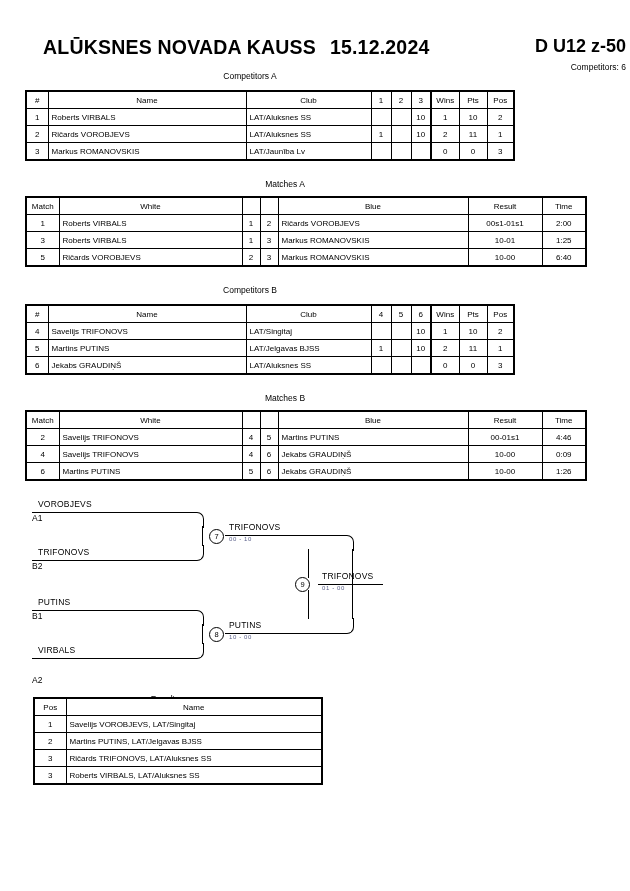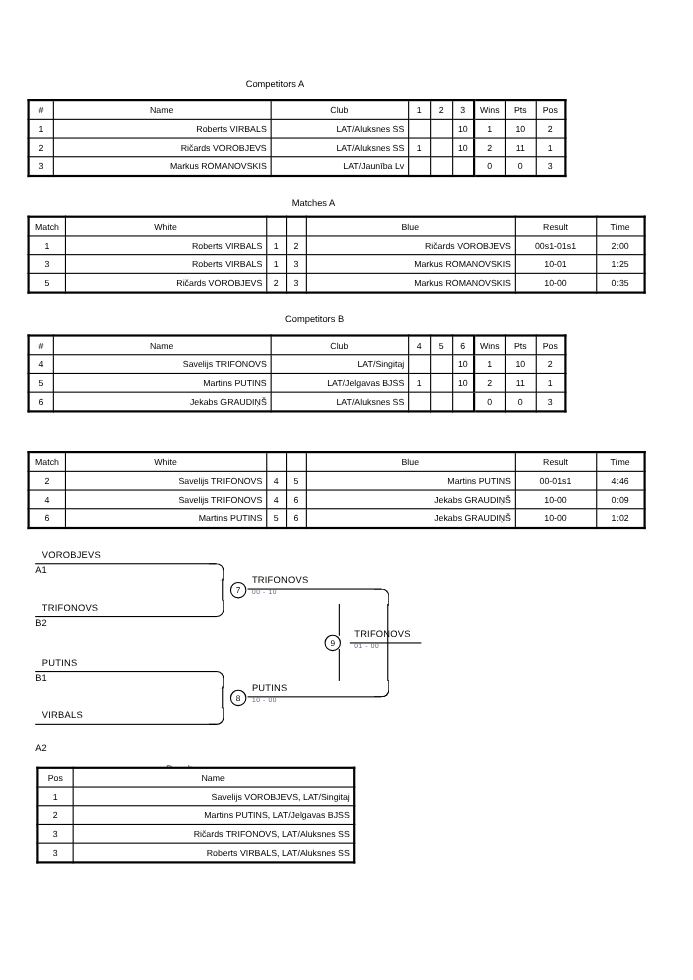--- a/index.html
+++ b/index.html
@@ -15,21 +15,21 @@
 
   
   .caption{position:absolute;font-size:8.5px;text-align:center;}
 
   
   table.grid{position:absolute;border-collapse:collapse;table-layout:fixed;font-size:8px;background:#fff;}
   table.grid td,table.grid th{border:1px solid #000;padding:0 3px;height:16px;font-weight:normal;overflow:hidden;white-space:nowrap;}
   table.grid th{text-align:center;font-size:8px;}
   .outer{border:2px solid #000;}
   td.c,th.c{text-align:center;}
-  td.l,th.l{text-align:right;}
+  td.l,th.l{text-align:left;}
   .thick-l{border-left:2px solid #000 !important;}
 
   
   .bracket{position:absolute;left:0;top:495px;width:630px;height:175px;}
   .bk-line{position:absolute;background:#000;}
   .bk-h{height:1px;}
   .bk-v{width:1px;}
   .bk-name{position:absolute;font-size:8.5px;white-space:nowrap;letter-spacing:0.2px;}
   .bk-seed{position:absolute;font-size:8.5px;white-space:nowrap;}
   .bk-score{position:absolute;font-size:6px;color:#5a5f8a;white-space:nowrap;letter-spacing:0.6px;}
@@ -38,20 +38,27 @@
   
   .elbow{position:absolute;border:1px solid #000;background:transparent;}
   .elbow-tr{border-left:none;border-bottom:none;border-top-right-radius:7px;}
   .elbow-br{border-left:none;border-top:none;border-bottom-right-radius:7px;}
 </style>
 </head>
 <body>
 
 <div class="page">
 
+  <div class="hdr">
+    <div class="title">
+      <span>ALŪKSNES NOVADA KAUSS</span><span class="date">15.12.2024</span>
+    </div>
+    <div class="cat">D U12 z-50</div>
+    <div class="compcount">Competitors: 6</div>
+  </div>
 
   <div class="caption" style="left:0;top:71px;width:500px;">Competitors A</div>
   <table class="grid outer" id="tbl-ca" style="left:25px;top:90px;width:488px;">
     <colgroup>
         <col style="width:22px">
         <col style="width:198px">
         <col style="width:125px">
         <col style="width:20px">
         <col style="width:20px">
         <col style="width:20px">
@@ -150,26 +157,26 @@
           <td class="c">10-01</td>
           <td class="c">1:25</td>
         </tr>
         <tr>
           <td class="c">5</td>
           <td class="l">Ričards VOROBJEVS</td>
           <td class="c">2</td>
           <td class="c">3</td>
           <td class="l">Markus ROMANOVSKIS</td>
           <td class="c">10-00</td>
-          <td class="c">0:35</td>
-        </tr>
-      </tbody>
-  </table>
-
-  <div class="caption" style="left:0;top:285px;width:500px;margin-left:36px;">Competitors B</div>
+          <td class="c">6:40</td>
+        </tr>
+      </tbody>
+  </table>
+
+  <div class="caption" style="left:0;top:285px;width:500px;">Competitors B</div>
   <table class="grid outer" id="tbl-cb" style="left:25px;top:304px;width:488px;">
     <colgroup>
         <col style="width:22px">
         <col style="width:198px">
         <col style="width:125px">
         <col style="width:20px">
         <col style="width:20px">
         <col style="width:20px">
         <col style="width:28px">
         <col style="width:28px">
@@ -218,20 +225,21 @@
           <td class="c"></td>
           <td class="c"></td>
           <td class="c"></td>
           <td class="c thick-l">0</td>
           <td class="c">0</td>
           <td class="c">3</td>
         </tr>
       </tbody>
   </table>
 
+  <div class="caption" style="left:0;top:393px;width:570px;">Matches B</div>
   <table class="grid outer" id="tbl-mb" style="left:25px;top:410px;width:560px;">
     <colgroup>
         <col style="width:33px">
         <col style="width:183px">
         <col style="width:18px">
         <col style="width:18px">
         <col style="width:190px">
         <col style="width:74px">
         <col style="width:44px">
       </colgroup>
@@ -265,21 +273,21 @@
           <td class="c">10-00</td>
           <td class="c">0:09</td>
         </tr>
         <tr>
           <td class="c">6</td>
           <td class="l">Martins PUTINS</td>
           <td class="c">5</td>
           <td class="c">6</td>
           <td class="l">Jekabs GRAUDIŅŠ</td>
           <td class="c">10-00</td>
-          <td class="c">1:02</td>
+          <td class="c">1:26</td>
         </tr>
       </tbody>
   </table>
 
   <div class="bracket">
 
     <div class="bk-name" style="left:38px;top:4px;text-align:right;">VOROBJEVS</div>
     <div class="bk-line bk-h" style="left:32px;top:17px;width:165px;"></div>
     <div class="bk-seed" style="left:32px;top:18px;">A1</div>
 

